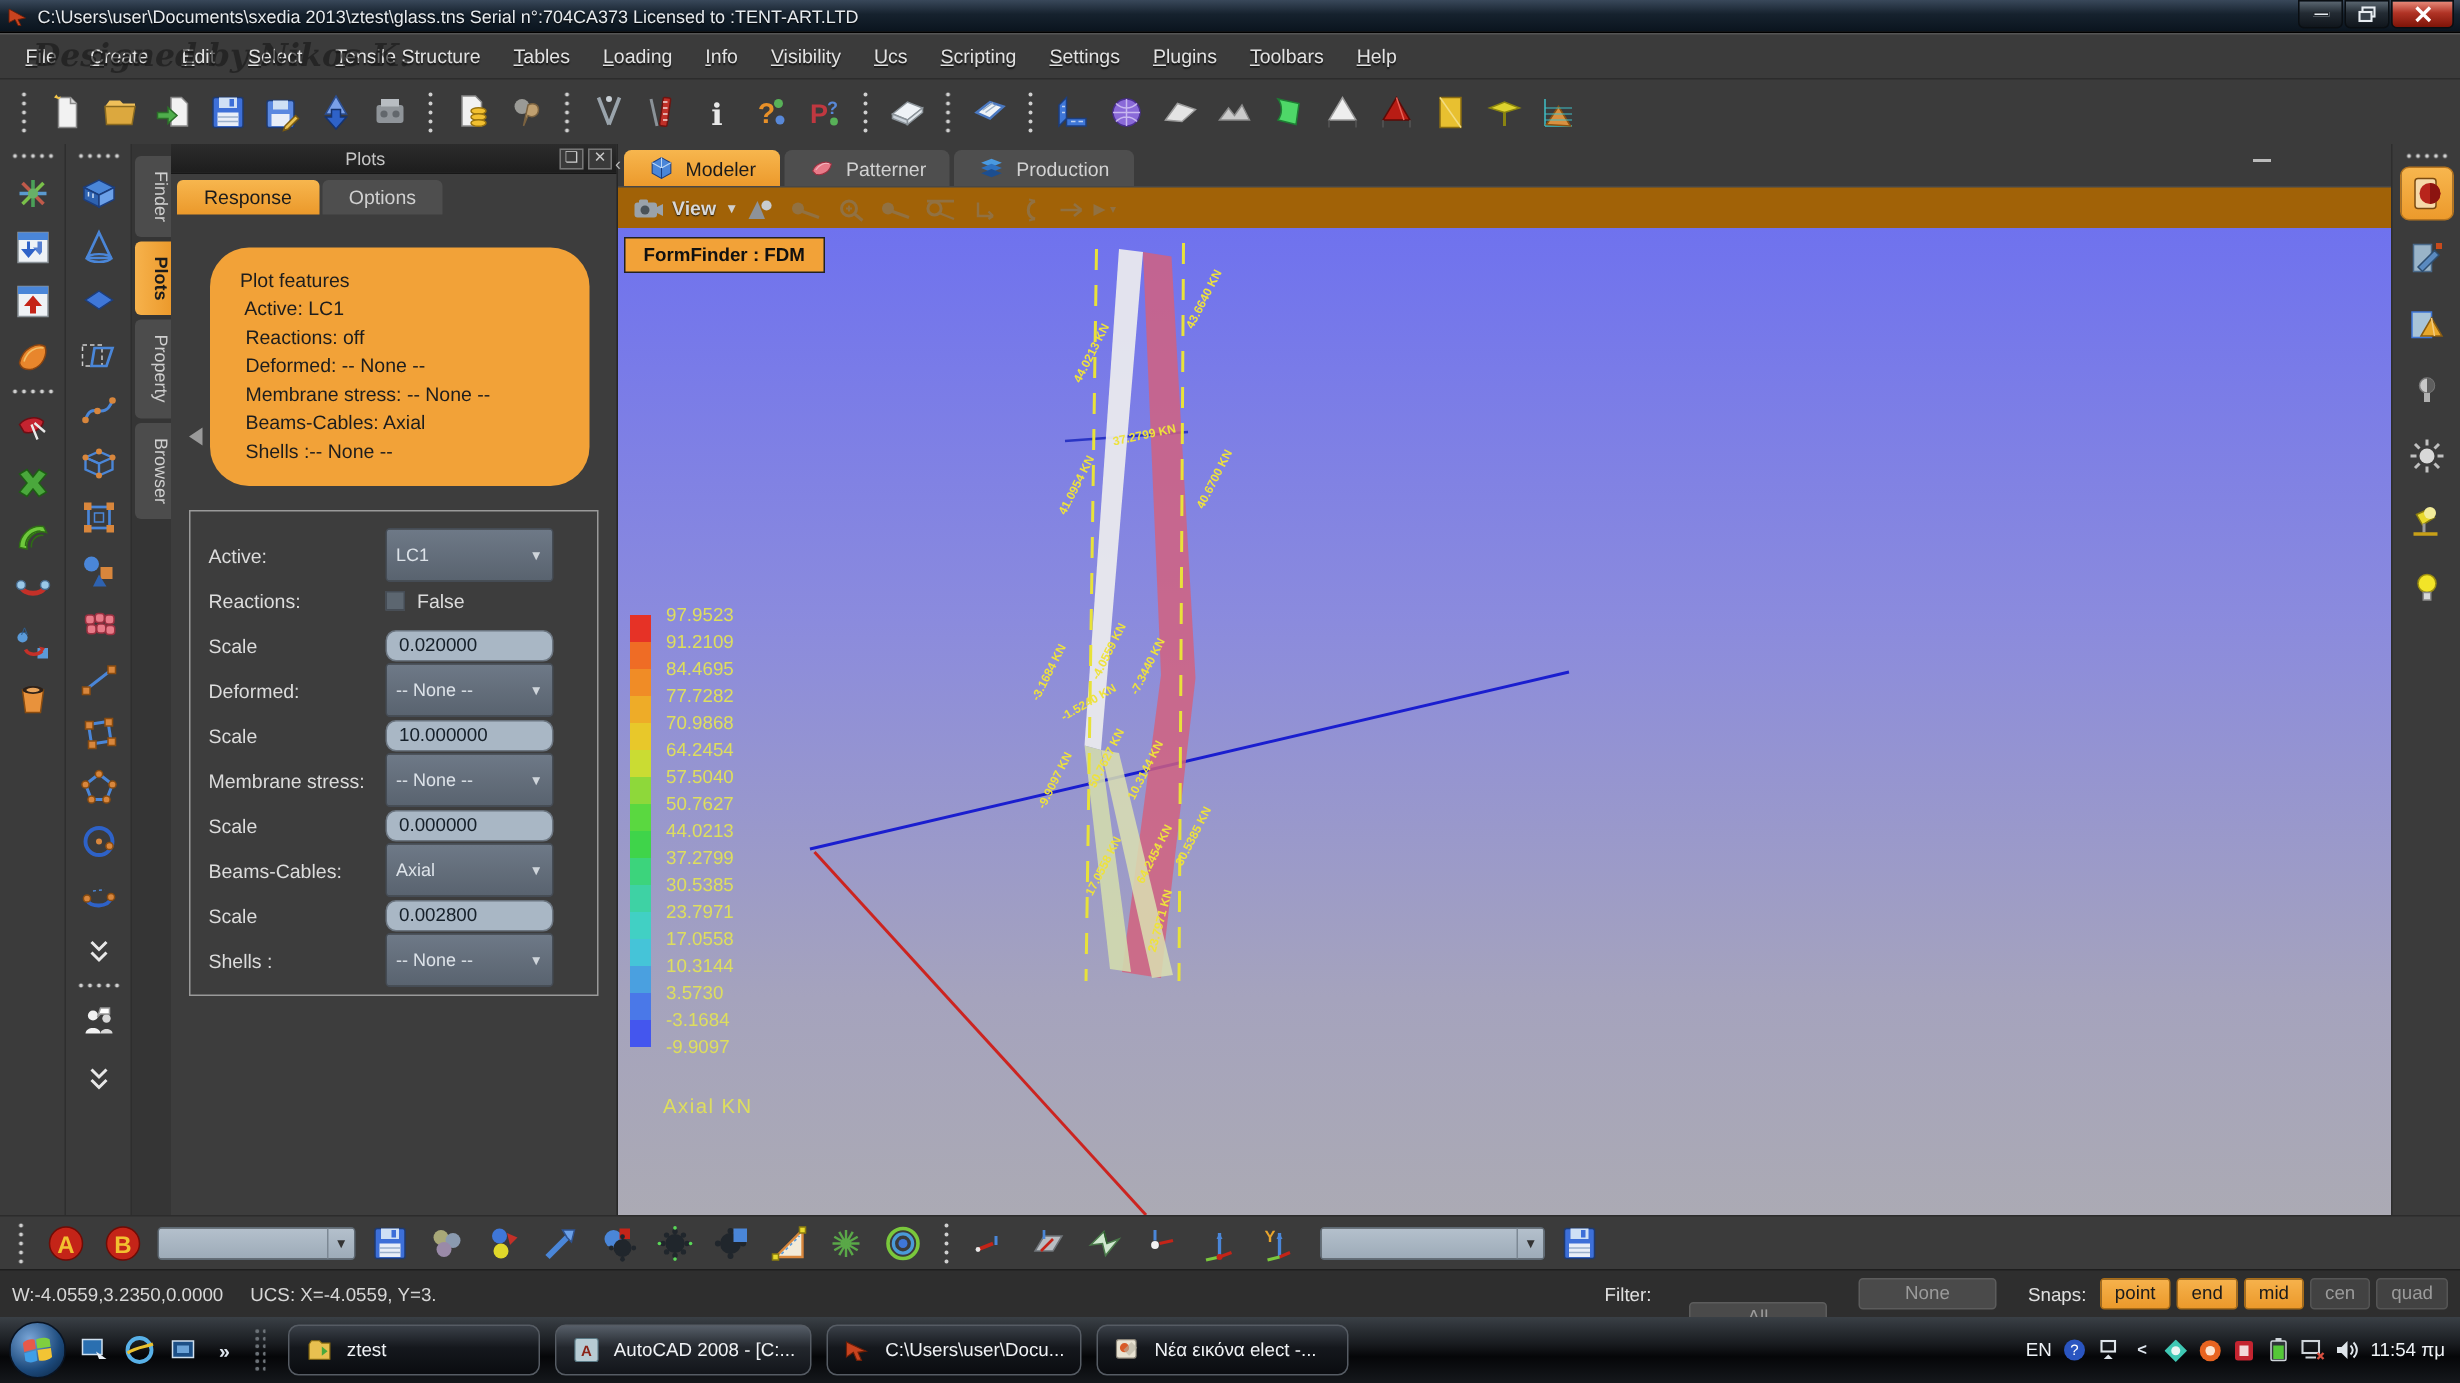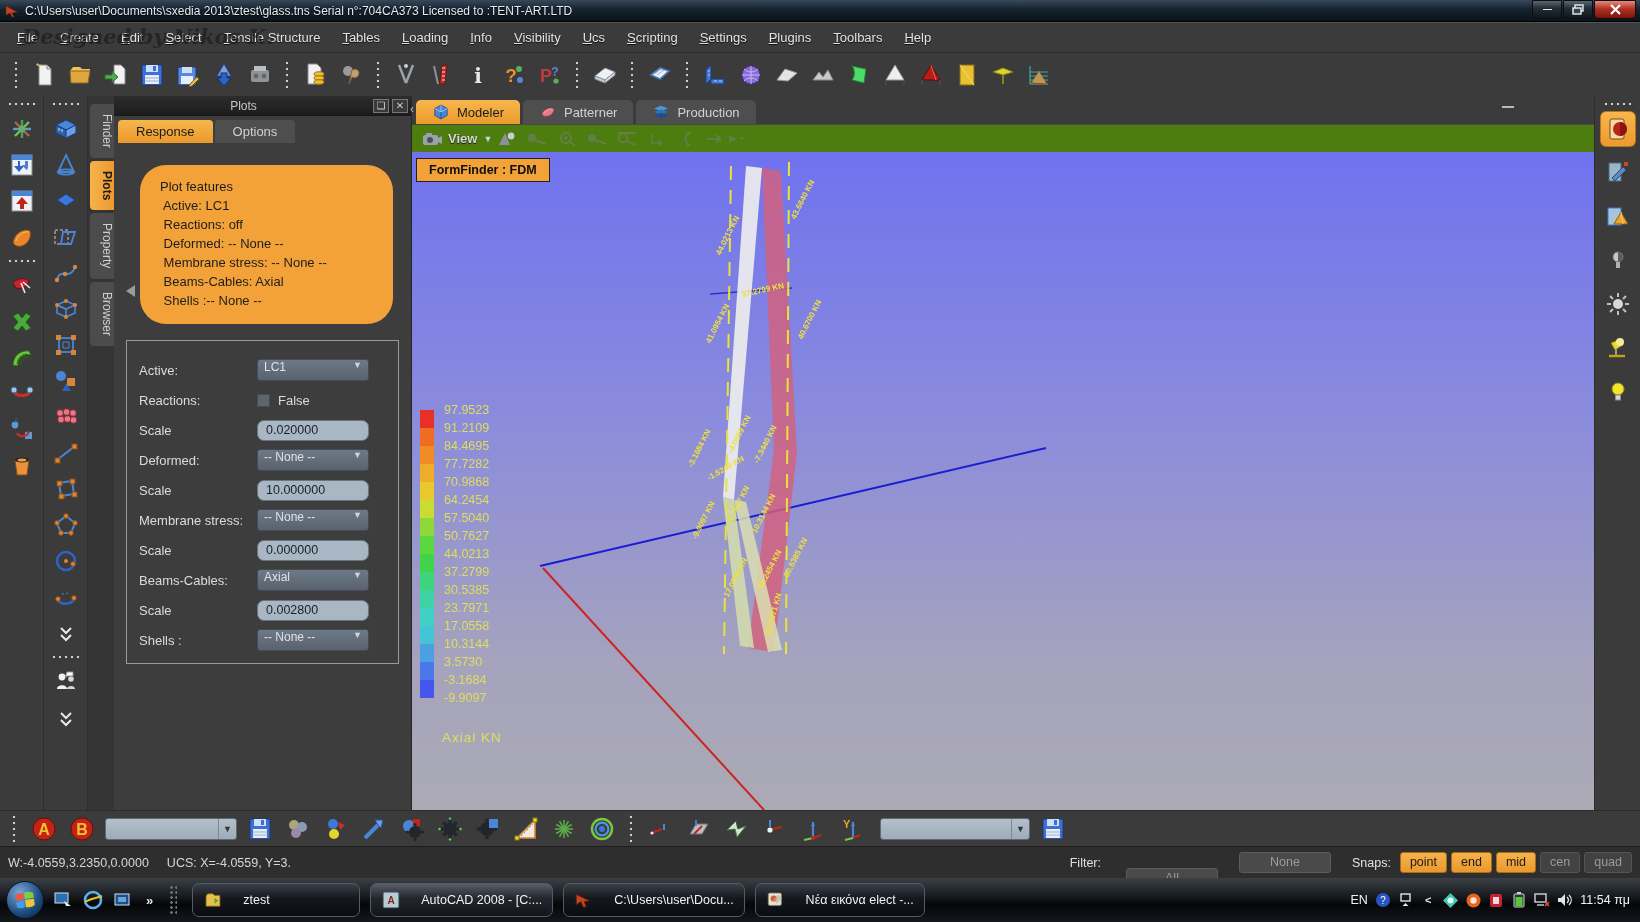--- a/index.html
+++ b/index.html
@@ -68,40 +68,40 @@
     font-size:13px; border:1px solid #6f6f6f; outline:1px dotted #9a9a9a; outline-offset:-4px;
     border-radius:3px; text-align:center; line-height:24px; }
   .features { position:relative; margin:22px 18px 10px 26px; background:#f2a238;
     border-radius:26px 26px 26px 26px; padding:12px 14px 14px 20px; color:#1d1d1d; font-size:13px; }
   .features .f-line { line-height:19px; white-space:pre; }
   .features-arrow { position:absolute; left:-14px; top:120px; width:0; height:0;
     border-top:6px solid transparent; border-bottom:6px solid transparent; border-right:9px solid #9a9a9a; }
   .formbox { margin:6px 12px; border:1px solid #9a9a9a; padding:14px 12px 8px 12px; }
   .frow { display:flex; align-items:center; height:30px; }
   .frow .flabel { width:118px; color:#dcdcdc; font-size:13px; }
-  .fselect { width:112px; height:22px; background:linear-gradient(#6e7987,#59636f);
+  .fselect { width:112px; height:36px; background:linear-gradient(#6e7987,#59636f);
     border:1px solid #454c55; border-radius:3px; color:#dde3e9; font-size:12px;
-    display:flex; align-items:flex-start; padding:0 6px; }
+    display:flex; align-items:center; padding:0 6px; }
   .fselect .arr { margin-left:auto; font-size:9px; color:#cfd5da; }
   .finput { width:112px; height:21px; background:#a9b7c5; border:1px solid #6b7580;
     border-radius:7px; color:#16202a; font-size:12.5px; line-height:19px; padding:0 8px; }
   .fcheck { width:13px; height:13px; background:#5c6670; border:1px solid #454c55; margin-right:8px; }
   .fchecklabel { color:#dcdcdc; font-size:13px; }
 
   
   .viewport { flex:1; display:flex; flex-direction:column; min-width:0; }
   .vp-tabs { height:28px; background:#3b3b3b; display:flex; align-items:flex-end; gap:3px;
     padding-left:4px; position:relative; }
   .vp-collapse { position:absolute; left:-2px; top:6px; color:#bbb; font-size:12px; }
   .vptab { height:24px; display:flex; align-items:center; gap:7px; padding:0 16px;
     border-radius:5px 5px 0 0; background:#4e4e4e; color:#d2d2d2; font-size:13px; }
   .vptab.active { background:linear-gradient(#f7b64e,#ec9a2c); color:#1b1b1b; }
   .vp-min { position:absolute; right:80px; top:10px; width:12px; height:2px; background:#bbb; }
-  .viewbar { height:28px; background:#4d7c0f; border-top:1px solid #474747; display:flex;
-    align-items:center; padding-left:10px; gap:0; }
+  .viewbar { height:28px; background:#a16207; border-top:1px solid #474747; display:flex;
+    padding-left:10px; gap:0; }
   .viewbar .vlabel { color:#d8d8d8; font-size:13px; font-weight:bold; text-shadow:0 1px 1px #111; }
   .viewbar .dim { opacity:.45; }
   .canvas { position:relative; flex:1; overflow:hidden;
     background:linear-gradient(#6f72ee,#8b8bdd 40%,#a5a3bd 78%,#abaab4); }
   .ff-label { position:absolute; left:4px; top:6px; background:#f2a238; border:1px solid #222;
     color:#101010; font-size:12.5px; font-weight:bold; padding:4px 12px; }
   .legend { position:absolute; left:8px; top:258px; }
   .legend-bar { position:absolute; left:0; top:0; width:14px; }
   .legend-seg { width:14px; height:18px; }
   .legend-labels { position:absolute; left:24px; top:-9px; }
@@ -148,21 +148,21 @@
   .orb { width:38px; height:38px; border-radius:50%; margin:0 8px 0 6px;
     background:radial-gradient(circle at 35% 30%, #7aa6d8, #1c4a7c 60%, #0a1f38);
     border:1px solid #0a1422; display:flex; align-items:center; justify-content:center; }
   .ql { display:flex; align-items:center; gap:8px; margin-right:6px; }
   .qlicon { width:22px; height:22px; display:flex; align-items:center; justify-content:center; }
   .chev { color:#dfe6ee; font-size:13px; font-weight:bold; margin:0 4px; }
   .tb-dots { width:8px; height:30px; margin:0 4px;
     background-image:radial-gradient(#6c7278 1px, transparent 1.6px); background-size:5px 5px; }
   .task { height:34px; min-width:168px; margin:0 5px; border-radius:7px;
     background:linear-gradient(#3a4048,#15181d 45%,#0a0c10); border:1px solid #565c64;
-    display:flex; align-items:center; gap:20px; padding:0 10px; color:#f0f2f5; font-size:12.5px;
+    display:flex; align-items:center; gap:8px; padding:0 10px; color:#f0f2f5; font-size:12.5px;
     white-space:nowrap; }
   .task.active { background:linear-gradient(#565e68,#23272d 45%,#12151a); }
   .tray { margin-left:auto; display:flex; align-items:center; gap:7px; padding-right:10px;
     color:#eef2f6; font-size:12.5px; }
   .tray-ico { width:16px; height:16px; display:flex; align-items:center; justify-content:center; }
 
   svg { display:block; }
 </style>
 </head>
 <body>

